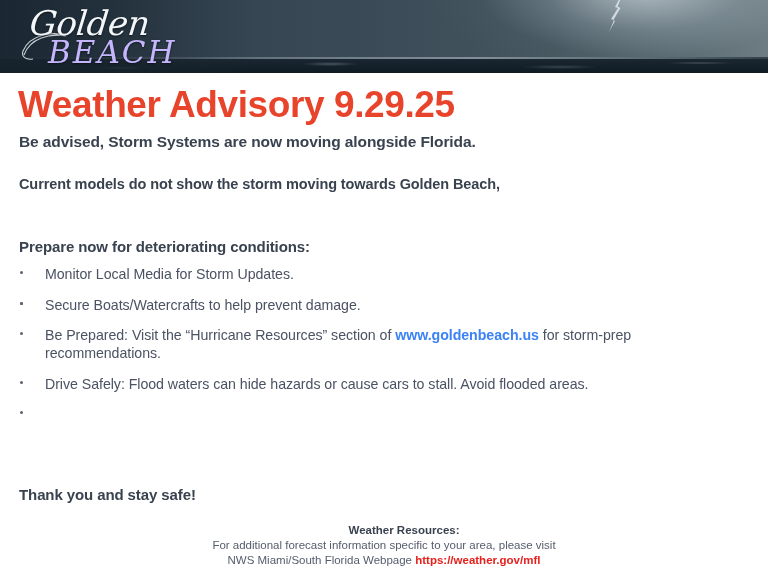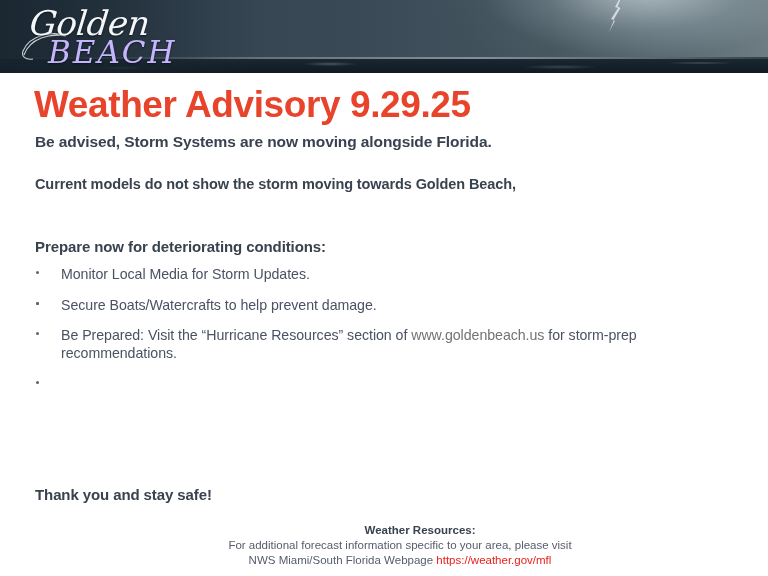--- a/index.html
+++ b/index.html
@@ -82,21 +82,21 @@
     letter-spacing:2px;
     color:#c4b5fd;
     text-shadow:0 1px 2px rgba(0,0,0,0.5);
   }
   .logo-swash {
     position:absolute; left:6px; top:28px;
     width:60px; height:34px;
   }
 
   
-  .content { position:absolute; left:16px; top:73px; width:724px; height:503px; }
+  .content { position:absolute; left:0; top:73px; width:724px; height:503px; }
 
   .title {
     position:absolute; left:18px; top:11px;
     font-size:37px;
     font-weight:bold;
     color:#e8432b;
     letter-spacing:-0.4px;
     white-space:nowrap;
   }
 
@@ -141,21 +141,21 @@
     line-height:18px;
     margin-bottom:12.5px;
     letter-spacing:-0.05px;
   }
   .bullets li .dot {
     position:absolute; left:1px; top:6px;
     width:3px; height:3px;
     background:#5b6374;
     border-radius:50%;
   }
-  .bullets li b { font-weight:normal; color:#737373; }
+  .bullets li b { font-weight:bold; color:#3b82f6; }
 
   .thanks {
     position:absolute; left:19px; top:413px;
     font-size:15px;
     font-weight:bold;
     color:#39424f;
     letter-spacing:-0.1px;
     white-space:nowrap;
   }
 
@@ -171,21 +171,21 @@
     color:#39424f;
     line-height:15px;
     padding-left:40px;
   }
   .footer-line {
     font-size:11.5px;
     line-height:15px;
     color:#555c6c;
   }
   .footer-url {
-    font-weight:normal;
+    font-weight:bold;
     color:#e8201c;
   }
 </style>
 </head>
 <body>
 
 <div id="page">
 
   <div class="banner">
     <div class="banner-sky"></div>
@@ -230,20 +230,24 @@
       <li>
         <span class="dot"></span>
         <span>Secure Boats/Watercrafts to help prevent damage.</span>
       </li>
       <li>
         <span class="dot"></span>
         <span>Be Prepared: Visit the “Hurricane Resources” section of </span><b>www.goldenbeach.us</b><span> for storm-prep recommendations.</span>
       </li>
       <li>
         <span class="dot"></span>
+        <span>Drive Safely: Flood waters can hide hazards or cause cars to stall. Avoid flooded areas.</span>
+      </li>
+      <li>
+        <span class="dot"></span>
       </li>
     </ul>
 
     <div class="thanks">Thank you and stay safe!</div>
 
     <div class="footer">
       <div class="footer-head">Weather Resources:</div>
       <div class="footer-line">For additional forecast information specific to your area, please visit</div>
       <div class="footer-line">
         <span>NWS Miami/South Florida Webpage </span><span class="footer-url">https://weather.gov/mfl</span>

